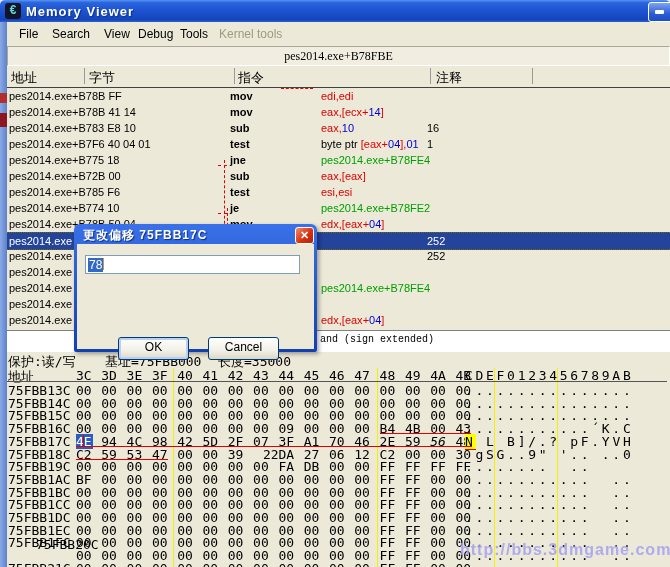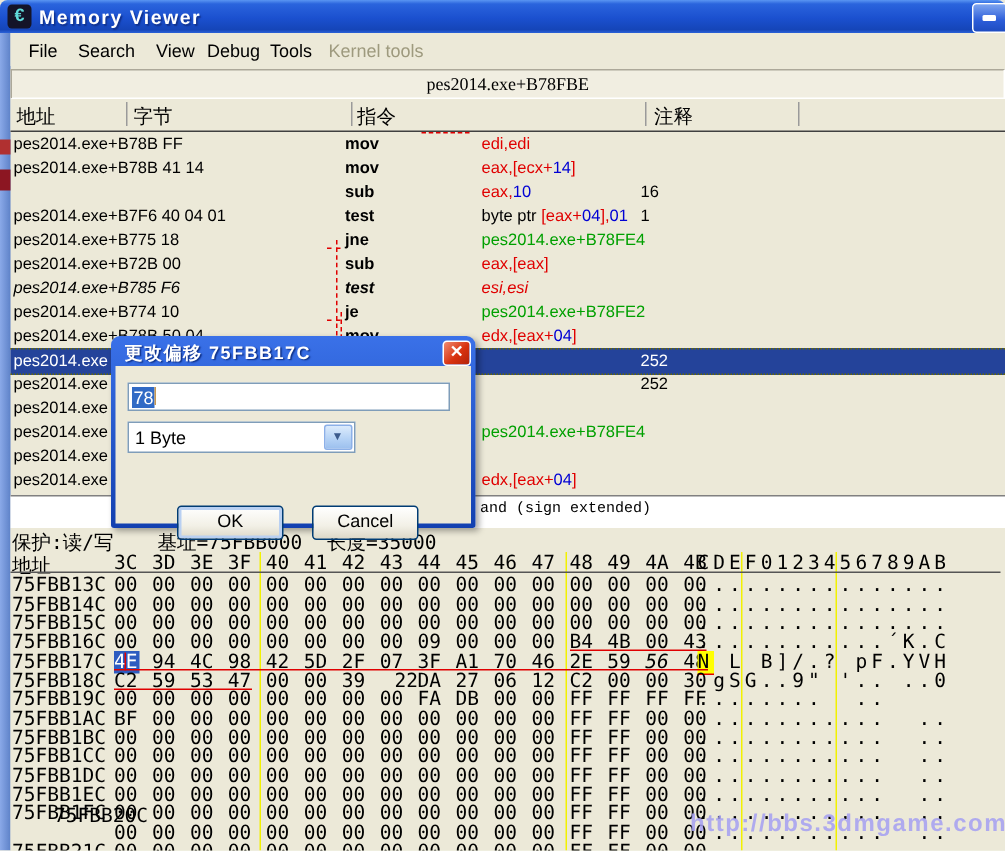--- a/index.html
+++ b/index.html
@@ -135,41 +135,42 @@
         <div class="d-addr">pes2014.exe+B78B FF</div>
         <div class="d-mn">mov</div>
         <div class="d-ops"><span class="tok-reg">edi</span><span class="tok-punct">,</span><span class="tok-reg">edi</span></div>
       </div>
       <div class="drow" style="top: 16px; text-decoration: underline;">
         <div class="d-addr">pes2014.exe+B78B 41 14</div>
         <div class="d-mn">mov</div>
         <div class="d-ops"><span class="tok-reg">eax</span><span class="tok-punct">,[</span><span class="tok-reg">ecx</span><span class="tok-punct">+</span><span class="tok-num">14</span><span class="tok-punct">]</span></div>
       </div>
       <div class="drow" style="top: 32px;">
+        <div class="d-addr">pes2014.exe+B783 E8 10</div>
         <div class="d-mn">sub</div>
         <div class="d-ops"><span class="tok-reg">eax</span><span class="tok-punct">,</span><span class="tok-num">10</span></div>
         <div class="d-com">16</div>
       </div>
       <div class="drow" style="top: 48px;">
         <div class="d-addr">pes2014.exe+B7F6 40 04 01</div>
         <div class="d-mn">test</div>
         <div class="d-ops"><span class="tok-kw">byte</span><span class="tok-punct"> </span><span class="tok-kw">ptr</span><span class="tok-punct"> [</span><span class="tok-reg">eax</span><span class="tok-punct">+</span><span class="tok-num">04</span><span class="tok-punct">],</span><span class="tok-num">01</span></div>
         <div class="d-com">1</div>
       </div>
       <div class="drow" style="top: 64px;">
         <div class="d-addr">pes2014.exe+B775 18</div>
         <div class="d-mn">jne</div>
         <div class="d-ops"><span class="ops-green">pes2014.exe+B78FE4</span></div>
       </div>
       <div class="drow" style="top: 80px;">
         <div class="d-addr">pes2014.exe+B72B 00</div>
         <div class="d-mn">sub</div>
         <div class="d-ops"><span class="tok-reg">eax</span><span class="tok-punct">,[</span><span class="tok-reg">eax</span><span class="tok-punct">]</span></div>
       </div>
-      <div class="drow" style="top: 96px; font-style: italic;">
+      <div class="drow" style="top: 96px;">
         <div class="d-addr">pes2014.exe+B785 F6</div>
         <div class="d-mn">test</div>
         <div class="d-ops"><span class="tok-reg">esi</span><span class="tok-punct">,</span><span class="tok-reg">esi</span></div>
       </div>
       <div class="drow" style="top: 112px;">
         <div class="d-addr">pes2014.exe+B774 10</div>
         <div class="d-mn">je</div>
         <div class="d-ops"><span class="ops-green">pes2014.exe+B78FE2</span></div>
       </div>
       <div class="drow" style="top: 128px;">
@@ -525,24 +526,18 @@
   <div id="dialog" class="abs">
     <div id="dlg-title">更改偏移  75FBB17C</div>
     <div id="dlg-close">
       <span>✕</span>
     </div>
     <div id="dlg-body">
       <div id="dlg-input">
         <span class="selval">78</span>
         <span class="caret2"></span>
       </div>
-      <div id="dlg-combo">
-        <span id="combo-text">1 Byte</span>
-        <span id="combo-btn">
-          <span class="chev">▼</span>
-        </span>
-      </div>
       <div id="btn-ok" class="xp-btn">OK</div>
       <div id="btn-cancel" class="xp-btn">Cancel</div>
     </div>
   </div>
 
 </div>
 
 </body></html>

